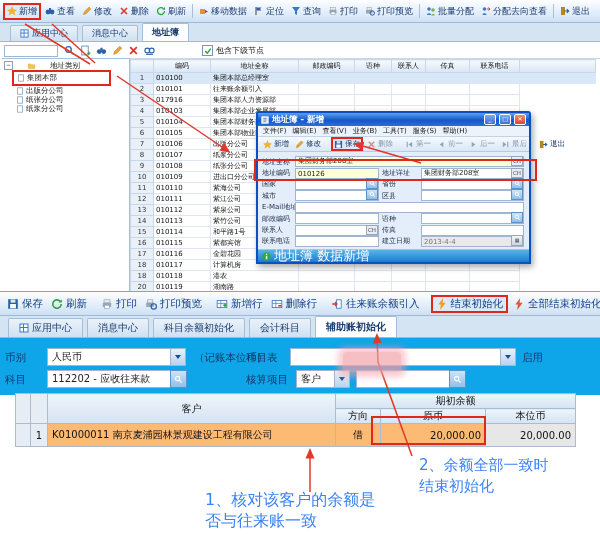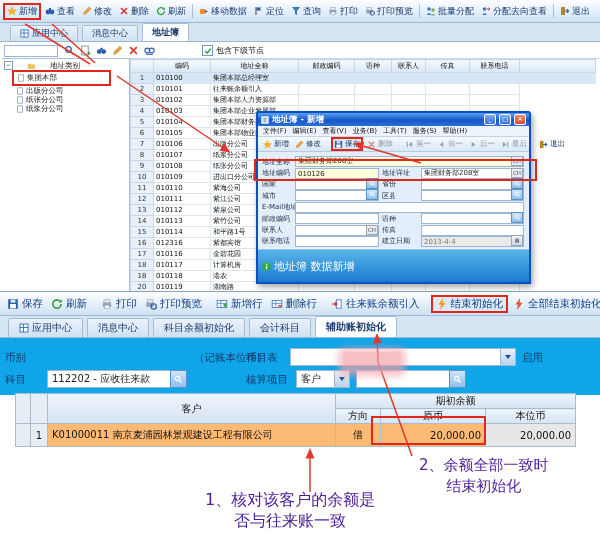--- a/index.html
+++ b/index.html
@@ -54,21 +54,21 @@
     column-gap:3px;align-items:center;font-size:7px;color:#1b2a45;}
   .dlab{white-space:nowrap;overflow:visible;}
   .finp{position:relative;display:flex;align-items:flex-end;background:#fff;border:1px solid #9fb6d2;height:9px;font-size:7px;color:#222;}
   .finp .v{padding:0 2px;white-space:nowrap;overflow:hidden;flex:1;}
   .finp.yellow{background:#ffffdc;}
   .finp.gray{background:#e9e9e9;color:#777;}
   .span3{grid-column:2 / -1;}
   .lk{width:10px;height:9px;flex:none;border:1px solid #5b93c8;background:linear-gradient(#cfe3f7,#8fc0ec);display:flex;align-items:center;justify-content:center;}
   .dtbtn{width:10px;height:9px;flex:none;border:1px solid #9aa7b8;background:linear-gradient(#f2f5f8,#cdd6e0);font-size:5px;text-align:center;line-height:8px;color:#445;}
   .ch{flex:none;height:8px;border:1px solid #9aa7b8;background:#e8edf3;color:#445;font-size:5.5px;line-height:8px;padding:0 1px;}
-  .dstatus{height:12px;display:flex;align-items:center;gap:3px;padding:10px 4px;color:#fff;font-size:11px;
+  .dstatus{height:12px;display:flex;align-items:center;gap:3px;padding:0 4px;color:#fff;font-size:13px;
     background:linear-gradient(#57b4e8,#1b7cd0);border-top:1px solid #9cc6e8;}
   
   .bottom-panel{position:absolute;left:0;top:291px;width:600px;height:268px;background:#fff;border-top:1px solid #8ba2ba;}
   .tb2{height:23px;display:flex;align-items:center;padding:0 4px;gap:2px;
     background:linear-gradient(#fdfeff,#dceaf8 70%,#cfe0f2);border-bottom:1px solid #9db9d9;}
   .tb2 .tbi{display:flex;align-items:center;gap:3px;padding:1px 3px;font-size:10.5px;color:#0f3e85;white-space:nowrap;}
   .tb2 .tbi.hl-red{border:2px solid #e0271b;padding:0 3px;background:#dce9f8;}
   .tabs2{height:21px;display:flex;align-items:flex-end;background:#d5e4f3;padding-left:8px;gap:4px;border-bottom:1px solid #9db9d9;}
   .tabs2 .tab{font-size:10px;height:18px;padding:0 10px;}
   .tabs2 .tab.active{height:20px;background:#fdfeff;}
@@ -85,21 +85,21 @@
   table.t2 .hrow{height:12px;}
   table.t2 .drow td{height:22px;}
   .hcell{background:#e6edf5 !important;}
   .num{text-align:right;}
   .graycell{background:#e7e7e7 !important;}
   
   .anno-svg{position:absolute;left:0;top:0;z-index:40;pointer-events:none;}
   .rbox{position:absolute;border:2px solid #e0271b;z-index:40;pointer-events:none;}
   .censor{position:absolute;left:343px;top:352px;width:58px;height:20px;z-index:41;
     background:rgba(242,160,168,.68);box-shadow:0 0 6px 5px rgba(242,160,168,.55);border-radius:3px;}
-  .note{position:absolute;z-index:40;color:#4c1d95;font-size:16px;line-height:21px;white-space:nowrap;text-align:center;}
+  .note{position:absolute;z-index:40;color:#3b82f6;font-size:16px;line-height:21px;white-space:nowrap;}
 </style>
 </head>
 <body>
 
 <div class="screen">
 
   <section class="top-panel">
     <div class="tb1">
       <div class="tbi hl-red">
         <svg class="ic" width="10" height="10" viewBox="0 0 10 10">
@@ -333,21 +333,21 @@
               <td>往来账余额引入</td>
               <td></td>
                 <td></td>
               <td></td>
                 <td></td>
               <td></td>
                 <td style="border:none"></td>
             </tr>
               <tr>
               <td class="rn">3</td>
-              <td>010102</td>
+              <td>017916</td>
               <td>集团本部人力资源部</td>
               <td></td>
                 <td></td>
               <td></td>
                 <td></td>
               <td></td>
                 <td style="border:none"></td>
             </tr>
               <tr>
               <td class="rn">4</td>
@@ -476,21 +476,21 @@
               <td>和平路1号</td>
               <td></td>
                 <td></td>
               <td></td>
                 <td></td>
               <td></td>
                 <td style="border:none"></td>
             </tr>
               <tr>
               <td class="rn">16</td>
-              <td>012316</td>
+              <td>010115</td>
               <td>紫都宾馆</td>
               <td></td>
                 <td></td>
               <td></td>
                 <td></td>
               <td></td>
                 <td style="border:none"></td>
             </tr>
               <tr>
               <td class="rn">17</td>
@@ -842,20 +842,26 @@
       <div class="tab">
           <span>会计科目</span>
         </div>
       <div class="tab active">
           <span>辅助账初始化</span>
         </div>
     </div>
 
     <div class="formarea">
       <span class="flab" style="left:5px;top:13px;">币别</span>
+      <div class="fval" style="left:47px;top:10px;width:137px;">
+        <span class="v">人民币</span>
+        <span class="ddbtn">
+            <span class="caret"></span>
+          </span>
+      </div>
       <span class="flab" style="left:194px;top:13px;">（记账本位币）</span>
       <span class="flab" style="left:246px;top:13px;">科目表</span>
       <div class="fval" style="left:290px;top:10px;width:224px;">
         <span class="v"></span>
         <span class="ddbtn">
             <span class="caret"></span>
           </span>
       </div>
       <span class="flab" style="left:522px;top:13px;">启用</span>
 

